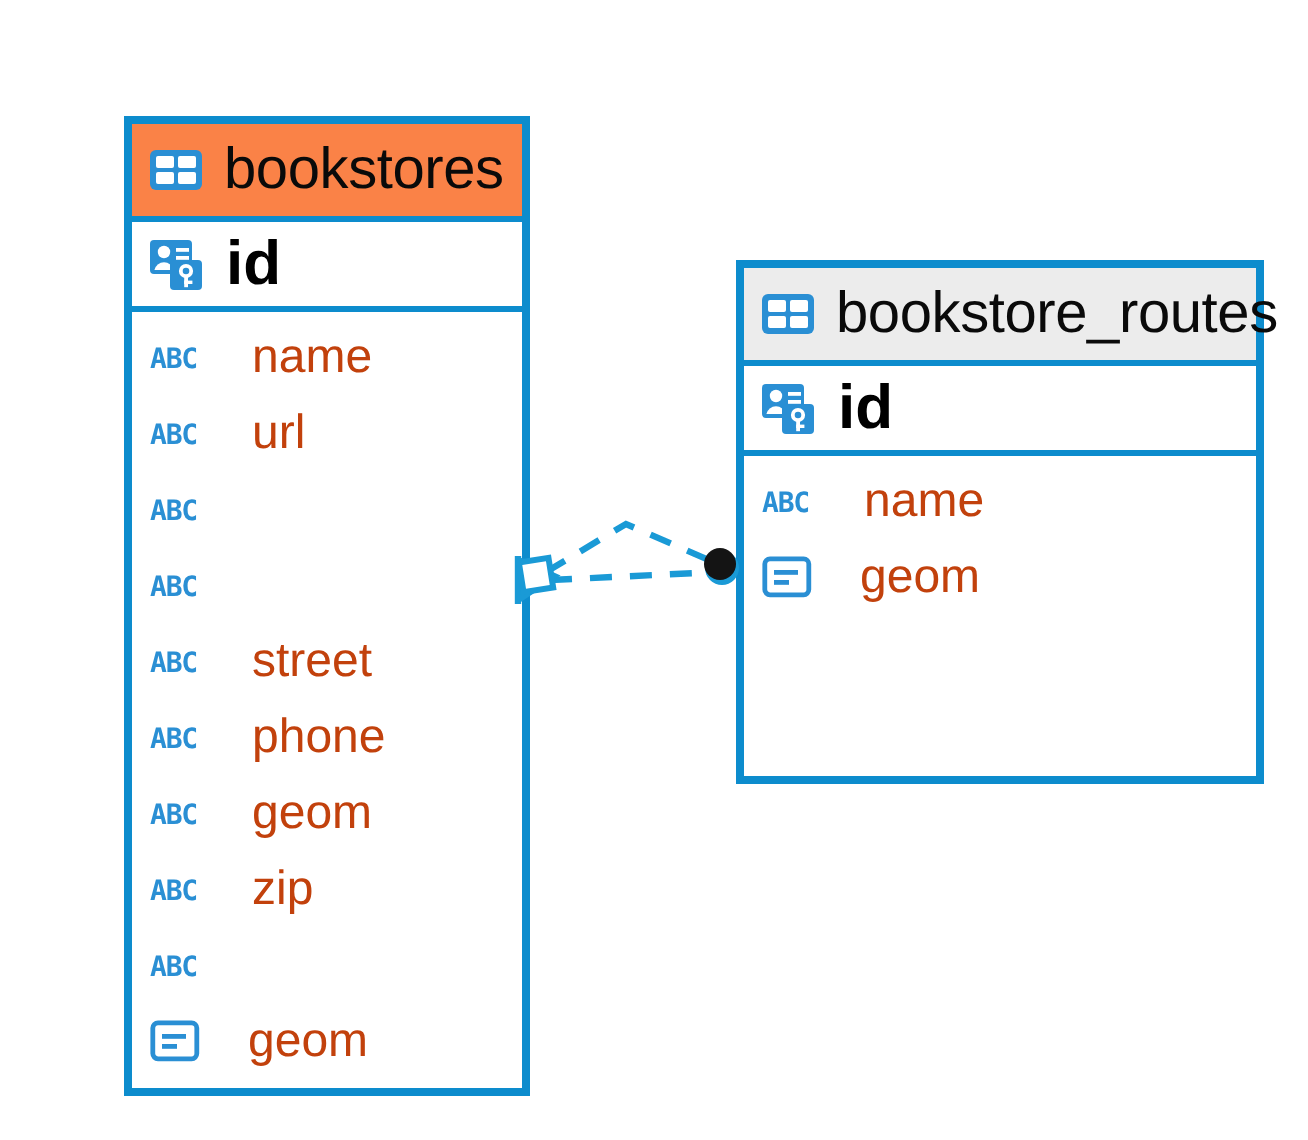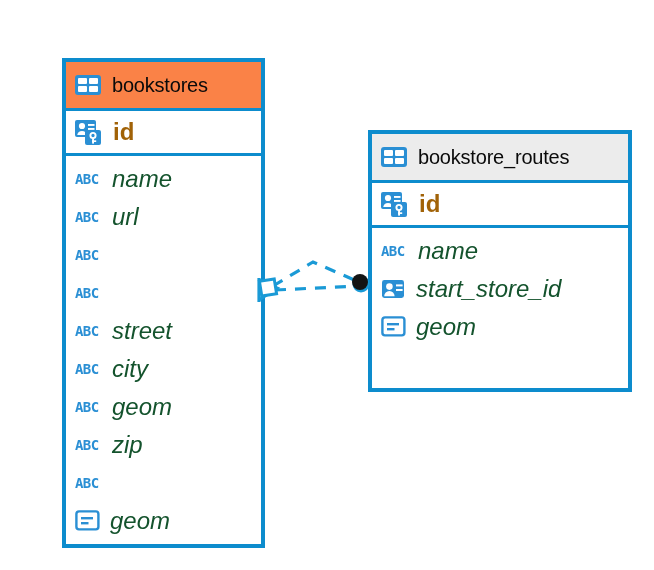--- a/index.html
+++ b/index.html
@@ -46,62 +46,61 @@
     align-items: center;
     box-sizing: border-box;
     height: 46px;
     padding-left: 8px;
     gap: 10px;
   }
   .header-orange { background: #fa8247; }
   .header-gray   { background: #ececec; }
 
   .entity-title {
-    font-size: 20px;
+    font-size: 29px;
     color: #0a0a0a;
     font-family: "Liberation Sans", sans-serif;
     letter-spacing: -0.2px;
     white-space: nowrap;
   }
 
   .pk-row {
     display: flex;
     align-items: center;
     box-sizing: border-box;
     height: 48px;
     padding-left: 8px;
     gap: 9px;
     border-top: 3px solid #0d8ccd;
     border-bottom: 3px solid #0d8ccd;
     background: #ffffff;
   }
   .pk-label {
-    font-size: 24px;
+    font-size: 31px;
     font-weight: bold;
-    color: #a16207;
+    color: #000000;
     white-space: nowrap;
   }
 
   .field-list {
     padding-top: 4px;
   }
   .field-row {
     display: flex;
     align-items: center;
     box-sizing: border-box;
     height: 38px;
     padding-left: 9px;
-    gap: 9px;
+    gap: 23px;
   }
   .field-label {
     font-size: 24px;
-    color: #14532d;
+    color: #c2410c;
     white-space: nowrap;
     line-height: 1;
-    font-style: italic;
   }
 
   
   .icon {
     display: inline-flex;
     align-items: center;
     justify-content: center;
     flex: none;
   }
   .icon-table { width: 28px; height: 24px; }
@@ -201,21 +200,21 @@
         </span>
         <span class="field-label">street</span>
       </div>
 
       <div class="field-row">
         <span class="icon icon-abc">
           <svg width="28" height="18" viewBox="0 0 28 18">
             <text x="0" y="14" font-family="'DejaVu Sans Mono', monospace" font-size="14" font-weight="bold" fill="#2a8fd4" letter-spacing="-0.6">ABC</text>
           </svg>
         </span>
-        <span class="field-label">city</span>
+        <span class="field-label">phone</span>
       </div>
 
       <div class="field-row">
         <span class="icon icon-abc">
           <svg width="28" height="18" viewBox="0 0 28 18">
             <text x="0" y="14" font-family="'DejaVu Sans Mono', monospace" font-size="14" font-weight="bold" fill="#2a8fd4" letter-spacing="-0.6">ABC</text>
           </svg>
         </span>
         <span class="field-label">geom</span>
       </div>
@@ -287,32 +286,20 @@
 
       <div class="field-row">
         <span class="icon icon-abc">
           <svg width="28" height="18" viewBox="0 0 28 18">
             <text x="0" y="14" font-family="'DejaVu Sans Mono', monospace" font-size="14" font-weight="bold" fill="#2a8fd4" letter-spacing="-0.6">ABC</text>
           </svg>
         </span>
         <span class="field-label">name</span>
       </div>
 
-      <div class="field-row">
-        <span class="icon icon-fk">
-          <svg width="26" height="24" viewBox="0 0 26 24">
-            <rect x="1" y="3" width="22" height="18" rx="2.4" fill="#2a8fd4"></rect>
-            <circle cx="8.4" cy="9.6" r="3.3" fill="#ffffff"></circle>
-            <path d="M3.2 19.2 a5.2 5.2 0 0 1 10.4 0 z" fill="#ffffff"></path>
-            <rect x="15" y="7.4" width="6.6" height="2" fill="#ffffff"></rect>
-            <rect x="15" y="12" width="6.6" height="2" fill="#ffffff"></rect>
-          </svg>
-        </span>
-        <span class="field-label">start_store_id</span>
-      </div>
 
 
       <div class="field-row">
         <span class="icon icon-geom">
           <svg width="26" height="24" viewBox="0 0 26 24">
             <rect x="1.4" y="2.4" width="22" height="18" rx="2.6" fill="#ffffff" stroke="#2a8fd4" stroke-width="2.4"></rect>
             <rect x="6" y="8" width="12" height="2.4" fill="#2a8fd4"></rect>
             <rect x="6" y="13" width="7.5" height="2.4" fill="#2a8fd4"></rect>
           </svg>
         </span>

